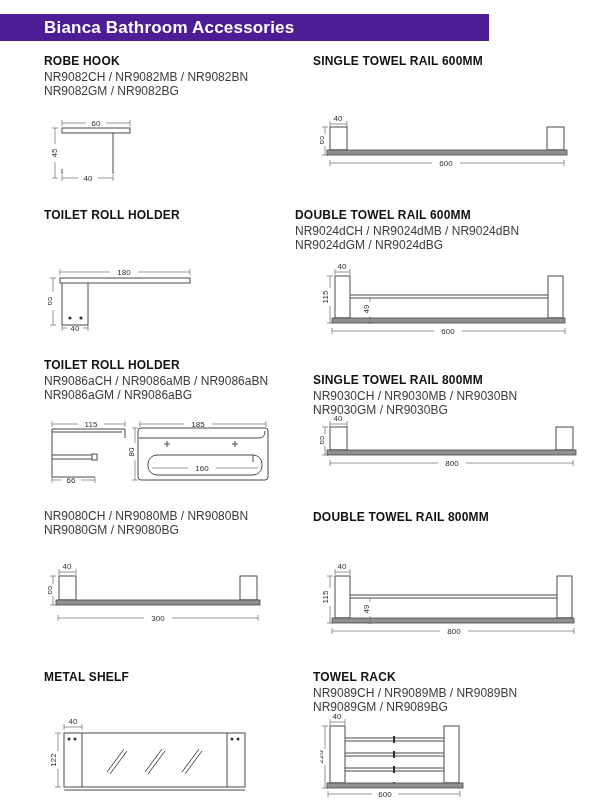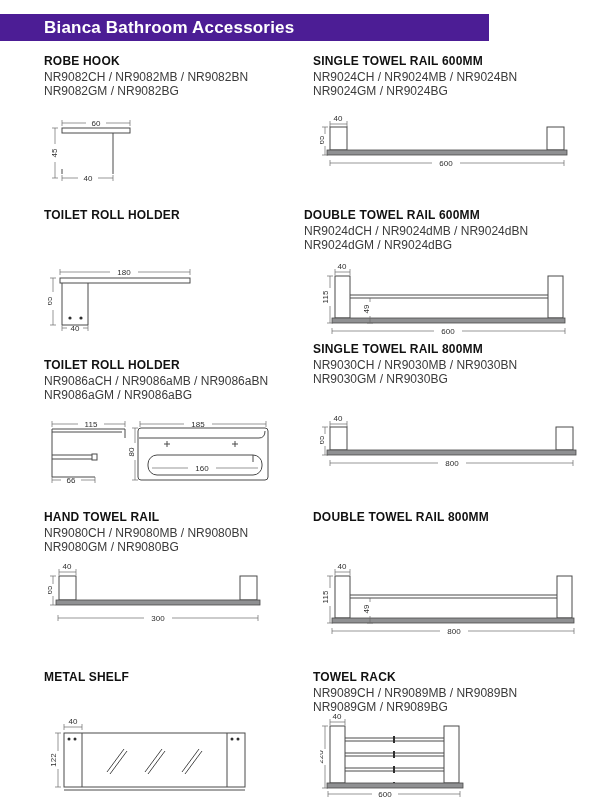--- a/index.html
+++ b/index.html
@@ -31,56 +31,51 @@
   <div class="product" style="left:44px;top:54px">
     <p class="p-title">ROBE HOOK</p>
     <p class="p-models">
       <span>NR9082CH / NR9082MB / NR9082BN</span><br>
       <span>NR9082GM / NR9082BG</span>
     </p>
   </div>
 
   <div class="product" style="left:313px;top:54px">
     <p class="p-title">SINGLE TOWEL RAIL 600MM</p>
-    <p class="p-models">
-      <span>NR9024CH / NR9024MB / NR9024BN</span><br>
-      <span>NR9024GM / NR9024BG</span>
-    </p>
   </div>
 
   <div class="product" style="left:44px;top:208px">
     <p class="p-title">TOILET ROLL HOLDER</p>
   </div>
 
-  <div class="product" style="left:304px;top:208px">
+  <div class="product" style="left:295px;top:208px">
     <p class="p-title">DOUBLE TOWEL RAIL 600MM</p>
     <p class="p-models">
       <span>NR9024dCH / NR9024dMB / NR9024dBN</span><br>
       <span>NR9024dGM / NR9024dBG</span>
     </p>
   </div>
 
   <div class="product" style="left:44px;top:358px">
     <p class="p-title">TOILET ROLL HOLDER</p>
     <p class="p-models">
       <span>NR9086aCH / NR9086aMB / NR9086aBN</span><br>
       <span>NR9086aGM / NR9086aBG</span>
     </p>
   </div>
 
-  <div class="product" style="left:313px;top:342px">
+  <div class="product" style="left:313px;top:373px">
     <p class="p-title">SINGLE TOWEL RAIL 800MM</p>
     <p class="p-models">
       <span>NR9030CH / NR9030MB / NR9030BN</span><br>
       <span>NR9030GM / NR9030BG</span>
     </p>
   </div>
 
   <div class="product" style="left:44px;top:510px">
-    <p class="p-title">HAND TOWEL RAIL</p>
     <p class="p-models">
       <span>NR9080CH / NR9080MB / NR9080BN</span><br>
       <span>NR9080GM / NR9080BG</span>
     </p>
   </div>
 
   <div class="product" style="left:313px;top:510px">
     <p class="p-title">DOUBLE TOWEL RAIL 800MM</p>
   </div>
 

